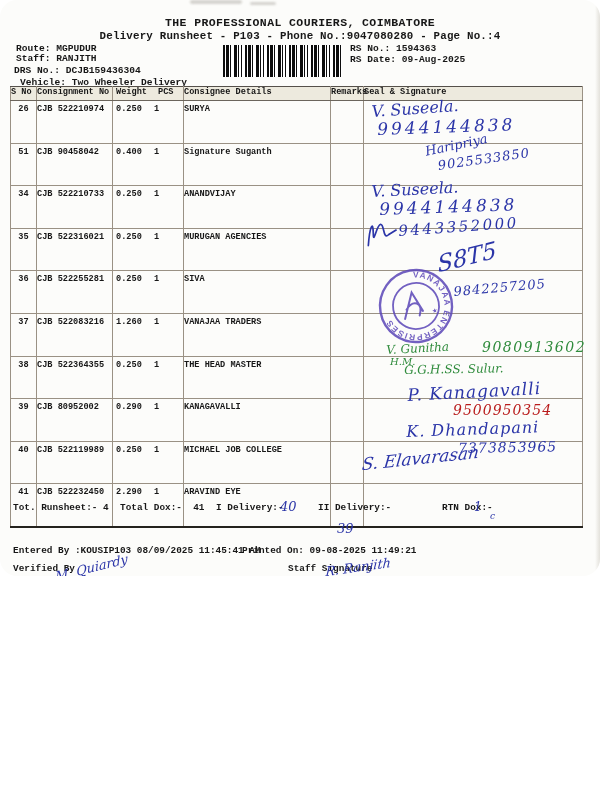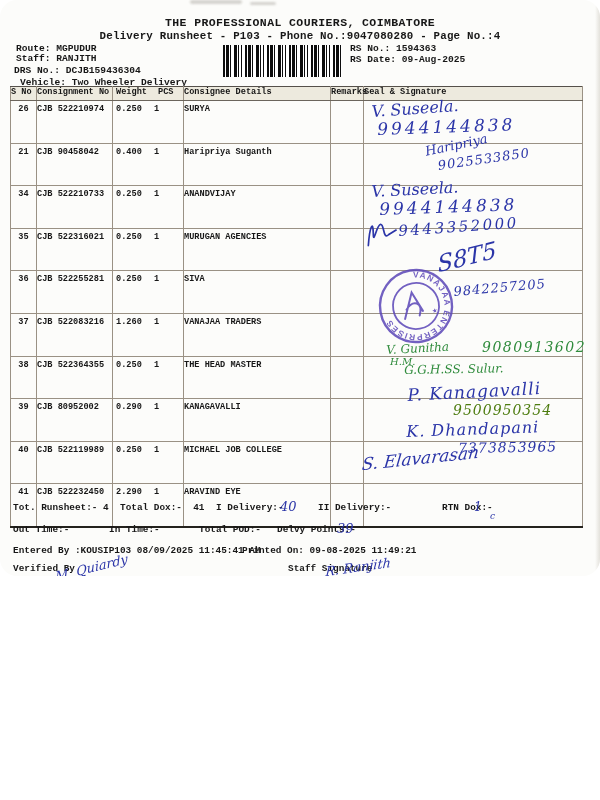--- a/index.html
+++ b/index.html
@@ -93,24 +93,24 @@
     <tbody>
         <tr>
           <td class="c-sno">26</td>
           <td class="c-con">CJB 522210974</td>
           <td><span class="wv">0.250</span><span class="pv">1</span></td>
           <td class="c-name">SURYA</td>
           <td></td>
           <td></td>
         </tr>
         <tr>
-          <td class="c-sno">21</td>
+          <td class="c-sno">51</td>
           <td class="c-con">CJB 90458042</td>
           <td><span class="wv">0.400</span><span class="pv">1</span></td>
-          <td class="c-name">Haripriya Suganth</td>
+          <td class="c-name">Signature Suganth</td>
           <td></td>
           <td></td>
         </tr>
         <tr>
           <td class="c-sno">34</td>
           <td class="c-con">CJB 522210733</td>
           <td><span class="wv">0.250</span><span class="pv">1</span></td>
           <td class="c-name">ANANDVIJAY</td>
           <td></td>
           <td></td>
@@ -173,26 +173,20 @@
         </tr>
       </tbody>
   </table>
 
   <div class="fline fl1">
       <span class="fseg" style="left: 13px;">Tot. Runsheet:- 4</span>
       <span class="fseg" style="left: 120px;">Total Dox:-  41</span>
       <span class="fseg" style="left: 216px;">I Delivery:-</span>
       <span class="fseg" style="left: 318px;">II Delivery:-</span>
       <span class="fseg" style="left: 442px;">RTN Dox:-</span>
-    </div>
-  <div class="fline fl2">
-      <span class="fseg" style="left: 13px;">Out Time:-</span>
-      <span class="fseg" style="left: 109px;">In Time:-</span>
-      <span class="fseg" style="left: 199px;">Total POD:-</span>
-      <span class="fseg" style="left: 277px;">Delvy Points:-</span>
     </div>
   <div class="fline fl3">
       <span class="fseg" style="left: 13px;">Entered By :KOUSIP103 08/09/2025 11:45:41 AM</span>
       <span class="fseg" style="left: 242px;">Printed On: 09-08-2025 11:49:21</span>
     </div>
   <div class="fline fl4">
       <span class="fseg" style="left: 13px;">Verified By</span>
       <span class="fseg" style="left: 260px; margin-left: 28px;">Staff Signature</span>
     </div>
 
@@ -207,21 +201,21 @@
         <path d="M4 27 C7 8 11 2 10 15 C9 28 14 7 18 7 C22 7 19 23 25 18 L33 14" fill="none" stroke="currentColor" stroke-width="1.7" stroke-linecap="round"></path>
       </svg>
       <span class="ink" style="left: 398px; top: 224px; font-size: 15px; color: rgb(43, 53, 168); letter-spacing: 2.5px; transform: rotate(-4deg) skewX(0deg);">9443352000</span>
       <span class="ink" style="left: 437px; top: 253px; font-size: 23px; color: rgb(43, 53, 168); transform: rotate(-14deg) skewX(-10deg);">S8T5</span>
       <span class="ink" style="left: 453px; top: 285px; font-size: 13px; color: rgb(43, 53, 168); letter-spacing: 1px; transform: rotate(-5deg) skewX(0deg);">9842257205</span>
       <span class="ink" style="left: 386px; top: 344px; font-size: 12px; color: rgb(47, 139, 60); transform: rotate(-3deg) skewX(0deg);">V. Gunitha</span>
       <span class="ink" style="left: 482px; top: 340px; font-size: 14px; color: rgb(47, 139, 60); letter-spacing: 1.5px; transform: rotate(0deg) skewX(0deg);">9080913602</span>
       <span class="ink" style="left: 390px; top: 357px; font-size: 10px; color: rgb(47, 139, 60); transform: rotate(0deg) skewX(0deg);">H.M.</span>
       <span class="ink" style="left: 404px; top: 364px; font-size: 12px; color: rgb(47, 139, 60); transform: rotate(-1deg) skewX(0deg);">G.G.H.SS. Sulur.</span>
       <span class="ink" style="left: 407px; top: 387px; font-size: 17px; color: rgb(43, 53, 168); letter-spacing: 1px; transform: rotate(-3deg) skewX(0deg);">P. Kanagavalli</span>
-      <span class="ink" style="left: 453px; top: 403px; font-size: 14px; color: #4d7c0f; letter-spacing: 1px; transform: rotate(0deg) skewX(0deg);">9500950354</span>
+      <span class="ink" style="left: 453px; top: 403px; font-size: 14px; color: #b91c1c; letter-spacing: 1px; transform: rotate(0deg) skewX(0deg);">9500950354</span>
       <span class="ink" style="left: 406px; top: 424px; font-size: 16px; color: rgb(43, 53, 168); letter-spacing: 1px; transform: rotate(-2deg) skewX(0deg);">K. Dhandapani</span>
       <span class="ink" style="left: 458px; top: 441px; font-size: 14px; color: rgb(43, 53, 168); letter-spacing: 1px; transform: rotate(-1deg) skewX(0deg);">7373853965</span>
       <span class="ink" style="left: 363px; top: 456px; font-size: 17px; color: rgb(43, 53, 168); transform: rotate(-6deg) skewX(-12deg);">S. Elavarasan</span>
       <span class="ink" style="left: 280px; top: 500px; font-size: 13px; color: rgb(43, 53, 168); transform: rotate(0deg) skewX(0deg);">40</span>
       <span class="ink" style="left: 474px; top: 501px; font-size: 12px; color: rgb(43, 53, 168); transform: rotate(0deg) skewX(0deg);">1</span>
       <span class="ink" style="left: 490px; top: 512px; font-size: 9px; color: rgb(43, 53, 168); transform: rotate(0deg) skewX(0deg);">c</span>
       <span class="ink" style="left: 337px; top: 522px; font-size: 13px; color: rgb(43, 53, 168); transform: rotate(0deg) skewX(0deg);">39</span>
       <span class="ink" style="left: 55px; top: 570px; font-size: 13px; color: rgb(43, 53, 168); transform: rotate(-14deg) skewX(-10deg);">M. Quiardy</span>
       <span class="ink" style="left: 326px; top: 565px; font-size: 13px; color: rgb(43, 53, 168); transform: rotate(-8deg) skewX(-12deg);">R. Ranjith</span>
       <svg width="80" height="80" viewBox="0 0 80 80" class="stamp" style="left: 376px; top: 266px; position: absolute;">

